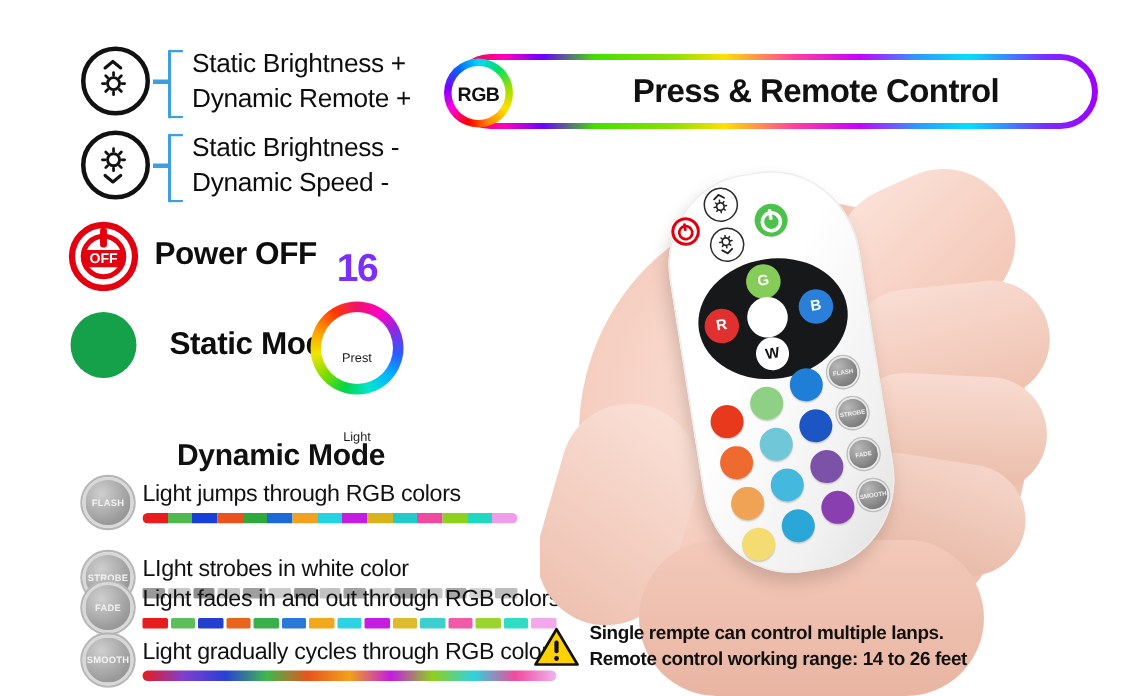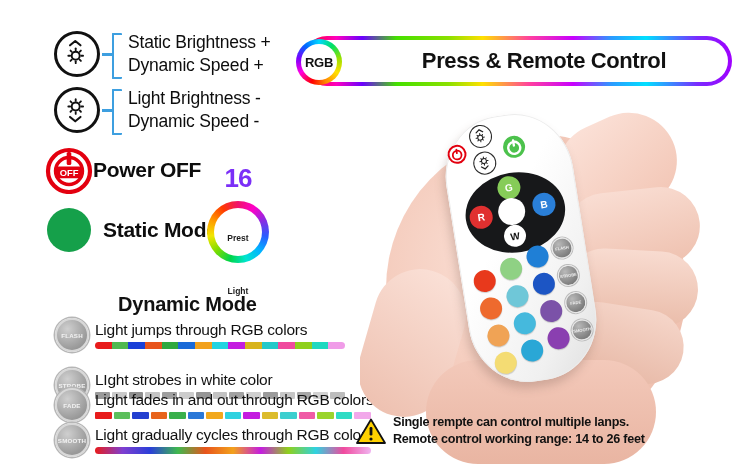--- a/index.html
+++ b/index.html
@@ -30,38 +30,38 @@
     width: 11px; height: 2.5px; background: #3d9fe0;
   }
   .bracket::after {
     content: ""; position: absolute; left: 10px; top: 1px;
     width: 8px; height: 42px;
     border: 2.5px solid #3d9fe0; border-right: none; border-radius: 1px;
   }
   .bright-text { font-size: 17.5px; color: #0d0d0d; line-height: 1.32; letter-spacing: -0.2px; white-space: nowrap; }
 
   
-  .pw-row { position: absolute; display: flex; align-items: center; gap: 0; }
+  .pw-row { position: absolute; display: flex; align-items: center; gap: 10px; }
   .pw-label { font-size: 21px; font-weight: 700; color: #0d0d0d; letter-spacing: -0.3px; }
 
   
   .green-dot { width: 44px; height: 44px; border-radius: 50%; background: #15a04a; flex:none; }
   .badge16 {
     width: 62px; height: 62px; border-radius: 50%; position: relative; flex:none;
     background: conic-gradient(from 0deg,
       #f0136a, #ff00c8, #8a2be2, #2b5bff, #00b4ff, #00e5cf,
       #00d54a, #7ddc00, #f2e600, #ff9a00, #ff3a00, #f0136a);
   }
   .badge16 .inner {
     position: absolute; left: 7px; top: 7px; right: 7px; bottom: 7px;
     background: #fff; border-radius: 50%;
     display: flex; flex-direction: column; align-items: center; justify-content: center; gap: 44px;
   }
   .badge16 .num { font-size: 26px; font-weight: 700; color: #7b2ff7; line-height: .88; letter-spacing: -1px; }
-  .badge16 .sub { font-size: 8.5px; font-weight: 700; color: #1c1c1c; line-height: 1.12; text-align: center; }
+  .badge16 .sub { font-size: 8.5px; font-weight: 400; color: #1c1c1c; line-height: 1.12; text-align: center; }
 
   
   #dyn-title { position: absolute; left: 118px; top: 293px; font-size: 20px; font-weight: 700; color: #111; letter-spacing: -0.2px; }
   .dyn-row { position: absolute; display: flex; align-items: center; }
   .mode-btn {
     width: 34px; height: 34px; border-radius: 50%; flex: none;
     background: radial-gradient(circle at 35% 30%, #cfcfcf, #9a9a9a 70%, #8a8a8a);
     border: 2px solid #d8d8d8;
     box-shadow: 0 0 0 1.5px #b6b6b6;
     display: flex; align-items: center; justify-content: center;
@@ -157,21 +157,21 @@
           <line x1="15.5" y1="19" x2="17" y2="20.5"></line>
           <line x1="26" y1="29.5" x2="27.5" y2="31"></line>
           <line x1="27.5" y1="19" x2="26" y2="20.5"></line>
           <line x1="17" y1="29.5" x2="15.5" y2="31"></line>
         </g>
       </svg>
     </div>
     <div class="bracket"></div>
     <div>
       <div class="bright-text">Static Brightness +</div>
-      <div class="bright-text">Dynamic Speed +</div>
+      <div class="bright-text">Dynamic Remote +</div>
     </div>
   </div>
 
   <div class="bright-row" style="left:54px; top:87px;">
     <div class="circ-btn">
       <svg class="sun-svg" viewBox="0 0 46 46">
         <circle cx="21.5" cy="19" r="4.6" fill="none" stroke="#111" stroke-width="2.2"></circle>
         <g stroke="#111" stroke-width="2.1" stroke-linecap="round">
           <line x1="21.5" y1="10.5" x2="21.5" y2="12.6"></line>
           <line x1="21.5" y1="25.4" x2="21.5" y2="27.5"></line>
@@ -180,21 +180,21 @@
           <line x1="15.5" y1="13" x2="17" y2="14.5"></line>
           <line x1="26" y1="23.5" x2="27.5" y2="25"></line>
           <line x1="27.5" y1="13" x2="26" y2="14.5"></line>
           <line x1="17" y1="23.5" x2="15.5" y2="25"></line>
         </g>
         <path d="M15 31 L21 36 L27 31" fill="none" stroke="#111" stroke-width="2.4" stroke-linecap="round" stroke-linejoin="round"></path>
       </svg>
     </div>
     <div class="bracket"></div>
     <div>
-      <div class="bright-text">Light Brightness -</div>
+      <div class="bright-text">Static Brightness -</div>
       <div class="bright-text">Dynamic Speed -</div>
     </div>
   </div>
 
   <div class="pw-row" style="left:45px; top:146px;">
     <svg width="48" height="48" viewBox="0 0 48 48">
       <circle cx="24" cy="25" r="21" fill="none" stroke="#e3000f" stroke-width="4.2"></circle>
       <circle cx="24" cy="25" r="13.5" fill="none" stroke="#e3000f" stroke-width="3.4"></circle>
       <rect x="21.7" y="6" width="4.6" height="13" rx="1.6" fill="#e3000f"></rect>
       <rect x="10" y="20.6" width="28" height="11.6" rx="3" fill="#e3000f"></rect>

